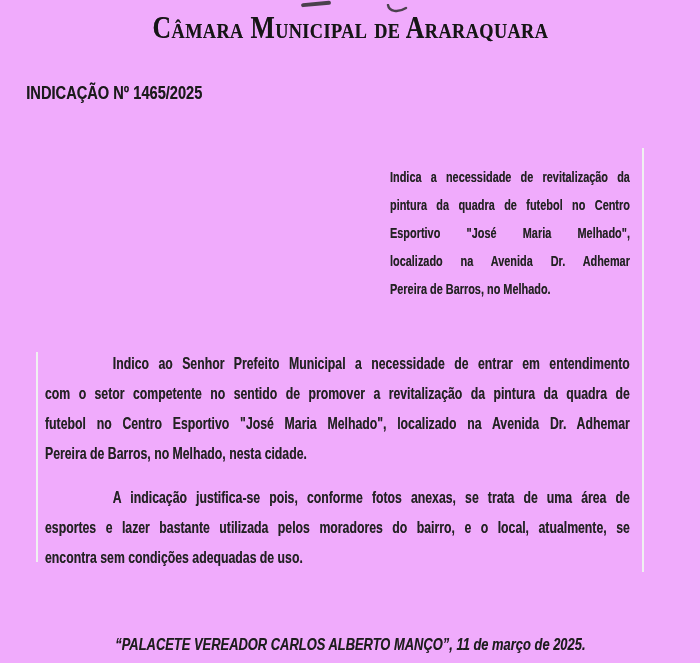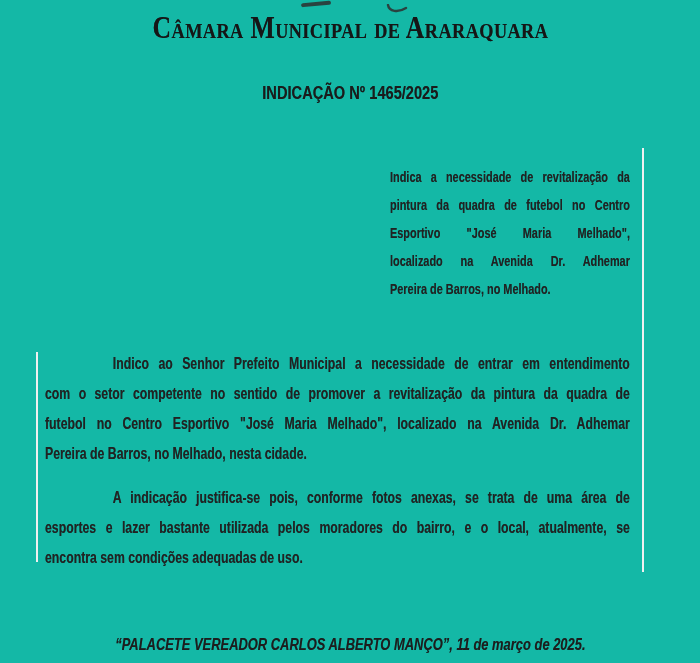--- a/index.html
+++ b/index.html
@@ -1,20 +1,20 @@
 <!DOCTYPE html>
 <html><head>
 <meta charset="utf-8">
 <style>
   html, body { margin: 0; padding: 0; }
   #page {
     position: relative;
     width: 700px;
     height: 663px;
-    background: #14b8a6;
+    background: #f0abfc;
     overflow: hidden;
     font-family: "Liberation Sans", sans-serif;
     color: #1f1f1f;
   }
 
   
   .title-wrap {
     position: absolute;
     left: 0; top: 10px;
     width: 700px;
@@ -33,21 +33,20 @@
     transform: scaleX(0.83);
     transform-origin: 50% 50%;
     text-shadow: 0 0 0.3px rgba(0,0,0,0.5);
   }
 
   
   .docnum-wrap {
     position: absolute;
     left: 0; top: 82px;
     width: 700px;
-    text-align: center;
   }
   .docnum-text {
     display: inline-block;
     font-weight: 700;
     font-size: 19px;
     line-height: 22px;
     white-space: nowrap;
     transform: scaleX(0.77);
     transform-origin: 50% 50%;
     color: #1b1b1b;

